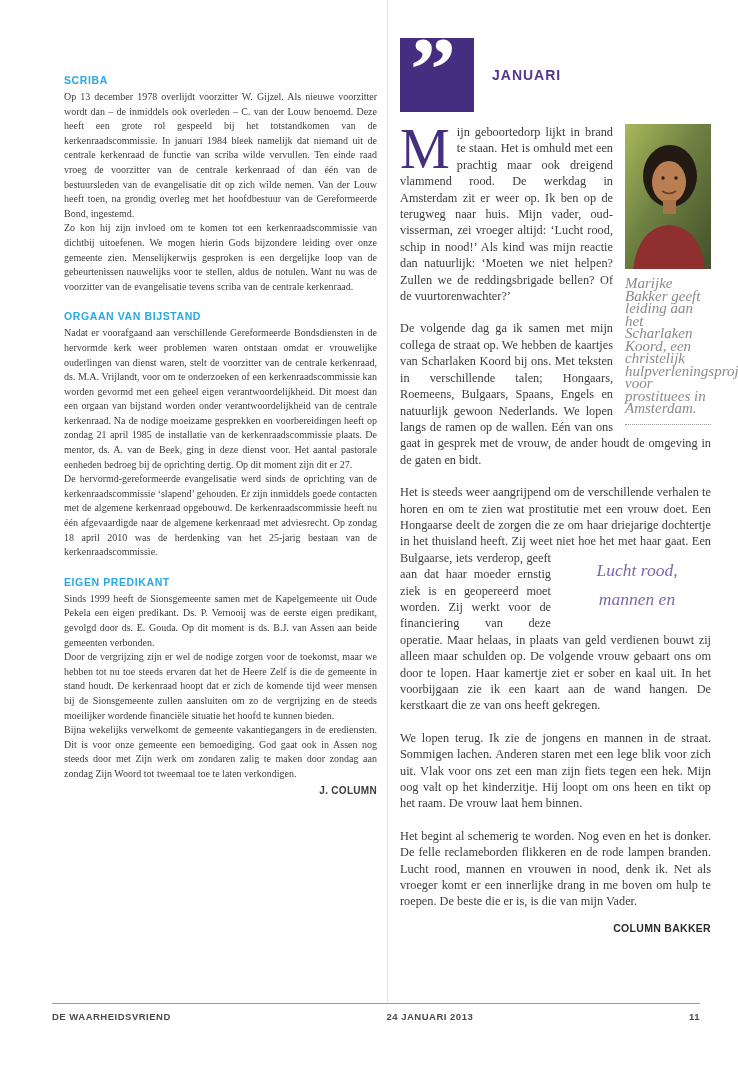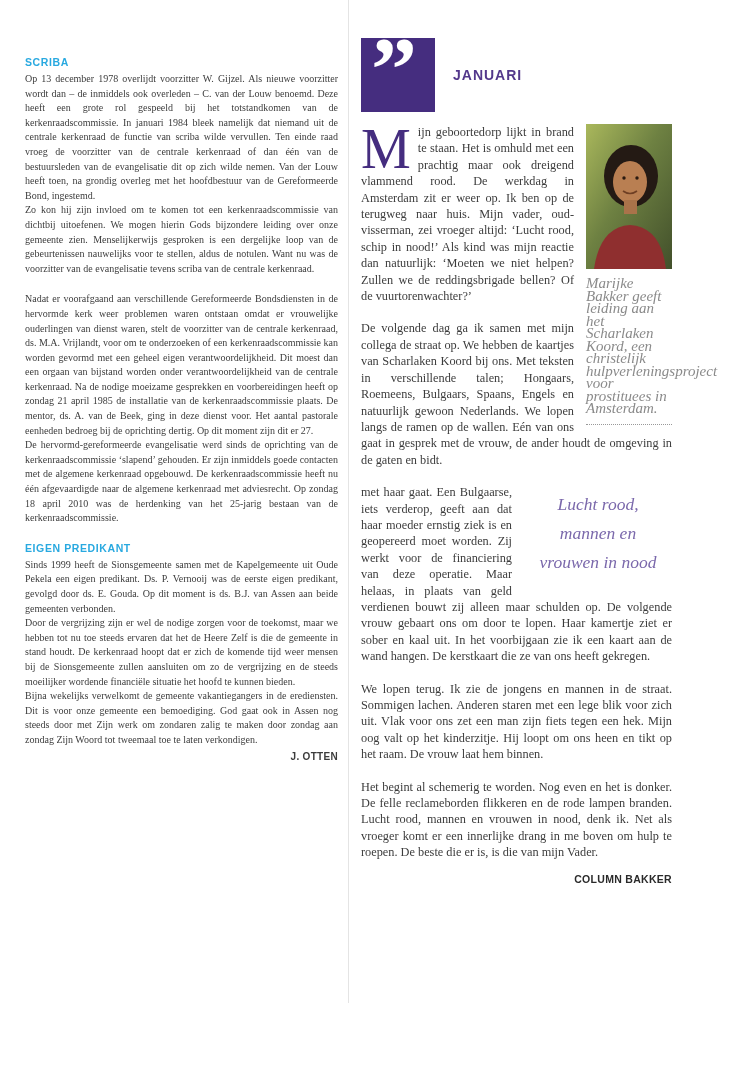--- a/index.html
+++ b/index.html
@@ -7,21 +7,21 @@
   body {
     width: 738px; height: 1068px;
     font-family: "Liberation Serif", serif;
     color: #3c3c3c;
     overflow: hidden;
   }
   .page { width: 738px; height: 1068px; background: #ffffff; position: relative; }
   .content { display: flex; height: 1003px; overflow: hidden; }
 
   
-  .left-col { width: 313px; margin-left: 25px; padding-top: 56px; }
+  .left-col { width: 313px; margin-left: 64px; padding-top: 74px; }
   .section { margin-bottom: 16px; }
   .section-heading {
     font-family: "Liberation Sans", sans-serif;
     font-weight: bold; font-size: 10.5px; letter-spacing: 0.6px;
     color: #29a9e0; margin-bottom: 4px;
   }
   .left-col p.body {
     font-size: 10px; line-height: 14.6px; text-align: justify;
     color: #3c3c3c; hyphens: auto;
   }
@@ -109,30 +109,31 @@
   <div class="content">
 
     <article class="left-col">
       <section class="section">
         <h2 class="section-heading">SCRIBA</h2>
         <p class="body">Op 13 december 1978 overlijdt voorzitter W. Gijzel. Als nieuwe voorzitter wordt dan – de inmiddels ook overleden – C. van der Louw benoemd. Deze heeft een grote rol gespeeld bij het totstandkomen van de kerkenraadscommissie. In januari 1984 bleek namelijk dat niemand uit de centrale kerkenraad de functie van scriba wilde vervullen. Ten einde raad vroeg de voorzitter van de centrale kerkenraad of dan één van de bestuursleden van de evangelisatie dit op zich wilde nemen. Van der Louw heeft toen, na grondig overleg met het hoofdbestuur van de Gereformeerde Bond, ingestemd.</p>
         <p class="body">Zo kon hij zijn invloed om te komen tot een kerkenraadscommissie van dichtbij uitoefenen. We mogen hierin Gods bijzondere leiding over onze gemeente zien. Menselijkerwijs gesproken is een dergelijke loop van de gebeurtenissen nauwelijks voor te stellen, aldus de notulen. Want nu was de voorzitter van de evangelisatie tevens scriba van de centrale kerkenraad.</p>
       </section>
 
       <section class="section">
+        <h2 class="section-heading">ORGAAN VAN BIJSTAND</h2>
         <p class="body">Nadat er voorafgaand aan verschillende Gereformeerde Bondsdiensten in de hervormde kerk weer problemen waren ontstaan omdat er vrouwelijke ouderlingen van dienst waren, stelt de voorzitter van de centrale kerkenraad, ds. M.A. Vrijlandt, voor om te onderzoeken of een kerkenraadscommissie kan worden gevormd met een geheel eigen verantwoordelijkheid. Dit moest dan een orgaan van bijstand worden onder verantwoordelijkheid van de centrale kerkenraad. Na de nodige moeizame gesprekken en voorbereidingen heeft op zondag 21 april 1985 de installatie van de kerkenraadscommissie plaats. De mentor, ds. A. van de Beek, ging in deze dienst voor. Het aantal pastorale eenheden bedroeg bij de oprichting dertig. Op dit moment zijn dit er 27.</p>
         <p class="body">De hervormd-gereformeerde evangelisatie werd sinds de oprichting van de kerkenraadscommissie ‘slapend’ gehouden. Er zijn inmiddels goede contacten met de algemene kerkenraad opgebouwd. De kerkenraadscommissie heeft nu één afgevaardigde naar de algemene kerkenraad met adviesrecht. Op zondag 18 april 2010 was de herdenking van het 25-jarig bestaan van de kerkenraadscommissie.</p>
       </section>
 
       <section class="section">
         <h2 class="section-heading">EIGEN PREDIKANT</h2>
         <p class="body">Sinds 1999 heeft de Sionsgemeente samen met de Kapelgemeente uit Oude Pekela een eigen predikant. Ds. P. Vernooij was de eerste eigen predikant, gevolgd door ds. E. Gouda. Op dit moment is ds. B.J. van Assen aan beide gemeenten verbonden.</p>
         <p class="body">Door de vergrijzing zijn er wel de nodige zorgen voor de toekomst, maar we hebben tot nu toe steeds ervaren dat het de Heere Zelf is die de gemeente in stand houdt. De kerkenraad hoopt dat er zich de komende tijd weer mensen bij de Sionsgemeente zullen aansluiten om zo de vergrijzing en de steeds moeilijker wordende financiële situatie het hoofd te kunnen bieden.</p>
         <p class="body">Bijna wekelijks verwelkomt de gemeente vakantiegangers in de erediensten. Dit is voor onze gemeente een bemoediging. God gaat ook in Assen nog steeds door met Zijn werk om zondaren zalig te maken door zondag aan zondag Zijn Woord tot tweemaal toe te laten verkondigen.</p>
-        <div class="article-author">J. OTTEN</div>
+        <div class="article-author">J. COLUMN</div>
       </section>
     </article>
 
     <div class="divider"></div>
 
     <aside class="right-col">
       <div class="badge-row">
         <div class="badge">
           <span class="quote-glyph">”</span>
         </div>
@@ -161,28 +162,32 @@
               <path d="M8 145 q6 -42 36 -44 q31 2 36 44 z" fill="#8f2f2f"></path>
             </svg>
           </div>
           <figcaption class="photo-caption">Marijke Bakker geeft leiding aan het Scharlaken Koord, een christelijk hulpverleningsproject voor prostituees in Amsterdam.</figcaption>
         </figure>
 
         <p><span class="dropcap">M</span><span>ijn geboortedorp lijkt in brand te staan. Het is omhuld met een prachtig maar ook dreigend vlammend rood. De werkdag in Amsterdam zit er weer op. Ik ben op de terugweg naar huis. Mijn vader, oud-visserman, zei vroeger altijd: ‘Lucht rood, schip in nood!’ Als kind was mijn reactie dan natuurlijk: ‘Moeten we niet helpen? Zullen we de reddingsbrigade bellen? Of de vuurtorenwachter?’</span></p>
 
         <p>De volgende dag ga ik samen met mijn collega de straat op. We hebben de kaartjes van Scharlaken Koord bij ons. Met teksten in verschillende talen; Hongaars, Roemeens, Bulgaars, Spaans, Engels en natuurlijk gewoon Nederlands. We lopen langs de ramen op de wallen. Eén van ons gaat in gesprek met de vrouw, de ander houdt de omgeving in de gaten en bidt.</p>
 
-        <p><span class="pull-quote">
+        <p><span>Het is steeds weer aangrijpend om de verschillende verhalen te horen en om te zien wat prostitutie met een vrouw doet. Een Hongaarse deelt de zorgen die ze om haar driejarige dochtertje in het thuisland heeft. Zij weet niet hoe het</span><span class="pull-quote">
               <span class="pq-line">Lucht rood,</span>
               <span class="pq-line">mannen en</span>
-              <span class="pq-line">vrouwen in nood</span>
             </span><span> met haar gaat. Een Bulgaarse, iets verderop, geeft aan dat haar moeder ernstig ziek is en geopereerd moet worden. Zij werkt voor de financiering van deze operatie. Maar helaas, in plaats van geld verdienen bouwt zij alleen maar schulden op. De volgende vrouw gebaart ons om door te lopen. Haar kamertje ziet er sober en kaal uit. In het voorbijgaan zie ik een kaart aan de wand hangen. De kerstkaart die ze van ons heeft gekregen.</span></p>
 
         <p>We lopen terug. Ik zie de jongens en mannen in de straat. Sommigen lachen. Anderen staren met een lege blik voor zich uit. Vlak voor ons zet een man zijn fiets tegen een hek. Mijn oog valt op het kinderzitje. Hij loopt om ons heen en tikt op het raam. De vrouw laat hem binnen.</p>
 
         <p>Het begint al schemerig te worden. Nog even en het is donker. De felle reclameborden flikkeren en de rode lampen branden. Lucht rood, mannen en vrouwen in nood, denk ik. Net als vroeger komt er een innerlijke drang in me boven om hulp te roepen. De beste die er is, is die van mijn Vader.</p>
 
         <div class="column-author">COLUMN BAKKER</div>
       </div>
     </aside>
   </div>
 
+  <footer class="footer">
+    <span>DE WAARHEIDSVRIEND</span>
+    <span>24 JANUARI 2013</span>
+    <span>11</span>
+  </footer>
 </div>
 
 </body></html>

